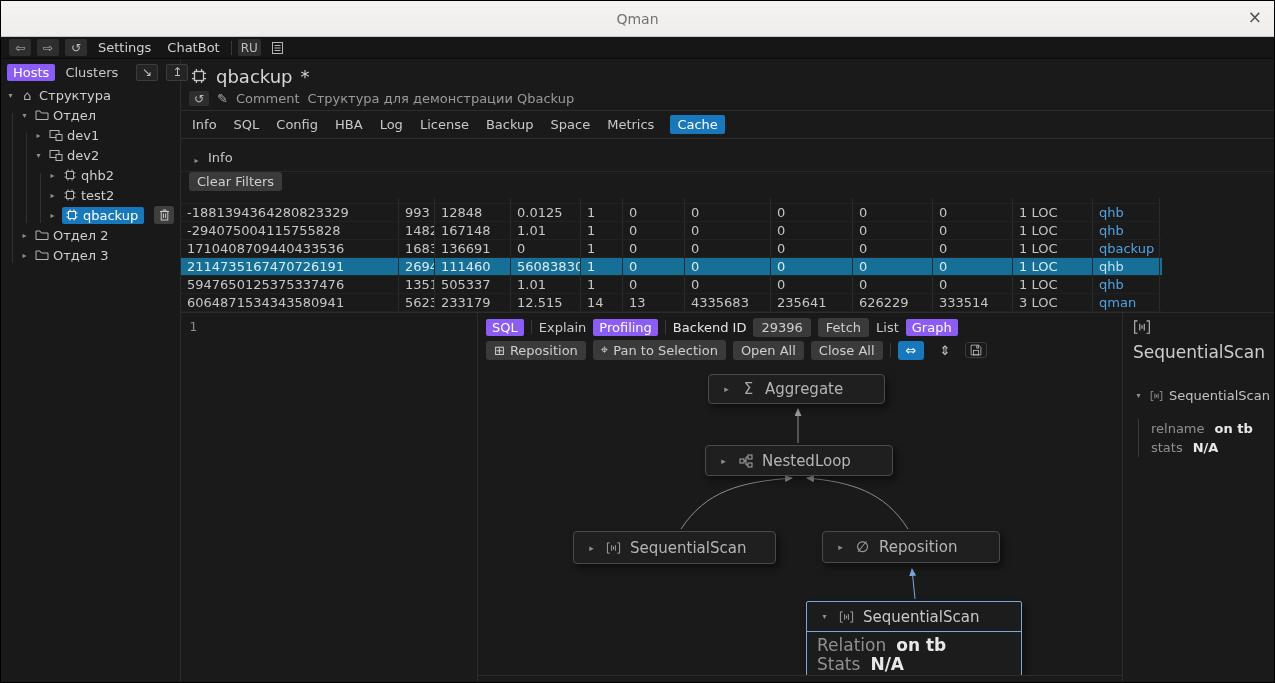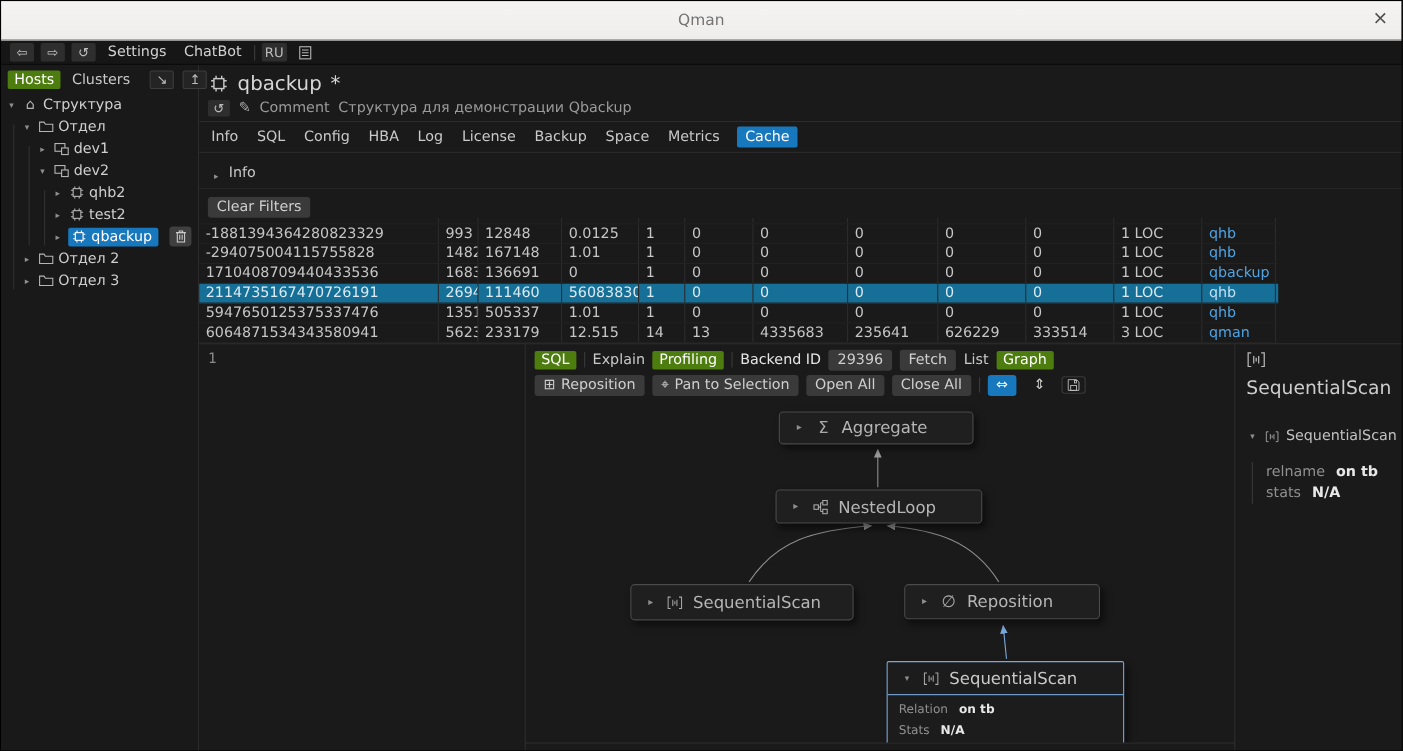--- a/index.html
+++ b/index.html
@@ -16,21 +16,21 @@
   .toolbar { height:22px; background:#161616; display:flex; align-items:center; gap:6px; padding:0 8px; border-bottom:1px solid #0b0b0b; flex:0 0 auto; }
   .ibtn { min-width:22px; height:17px; background:#2e2e2e; border-radius:2px; color:#bdbdbd; display:inline-flex; align-items:center; justify-content:center; font-size:12px; padding:0 3px; }
   .tbtext { color:#d2d2d2; padding:0 5px; }
   .vsep { width:1px; height:14px; background:#3a3a3a; }
 
   .workspace { flex:1; display:flex; min-height:0; }
 
   
   .sidebar { width:180px; flex:0 0 auto; background:#191919; border-right:1px solid #2c2c2c; position:relative; }
   .side-tabs { display:flex; align-items:center; gap:8px; padding:4px 6px 2px 6px; height:24px; }
-  .chip { background:#4d7c0f; color:#fff; border-radius:2px; padding:1px 6px; }
+  .chip { background:#8b5cf6; color:#fff; border-radius:2px; padding:1px 6px; }
   .side-tabs .plain { color:#c9c9c9; padding:1px 2px; }
   .side-tabs .spacer { flex:1; }
   .side-tabs .ibtn { background:#242424; border:1px solid #3c3c3c; }
   .tree { position:relative; padding-top:2px; }
   .trow { height:20px; display:flex; align-items:center; gap:4px; color:#cfcfcf; white-space:nowrap; }
   .exp { width:11px; text-align:center; font-size:8px; color:#8f8f8f; flex:0 0 auto; }
   .ticon { width:15px; height:15px; flex:0 0 auto; display:inline-flex; align-items:center; justify-content:center; color:#b5b5b5; font-size:13px; }
   .ticon svg { display:block; }
   .selchip { background:#1878bd; color:#fff; border-radius:2px; padding:1px 6px 1px 2px; display:inline-flex; align-items:center; gap:4px; }
   .selchip .ticon { color:#fff; }
@@ -42,21 +42,21 @@
   .main-title { height:30px; display:flex; align-items:center; gap:8px; padding:4px 8px 0 8px; color:#d6d6d6; font-size:18px; }
   .main-title .ticon { width:19px; height:19px; }
   .comment-row { height:22px; display:flex; align-items:center; gap:8px; padding:0 8px 2px 8px; border-bottom:1px solid #2c2c2c; color:#9a9a9a; }
   .comment-row .ibtn { height:15px; min-width:20px; }
   .pencil { color:#a9a9a9; font-size:13px; }
   .tabs-row { height:28px; display:flex; align-items:center; gap:15px; padding:0 10px; border-bottom:1px solid #2c2c2c; color:#c9c9c9; }
   .tabs-row .tab { padding:2px 1px; }
   .tabs-row .tab.active { background:#1878bd; color:#fff; border-radius:2px; padding:2px 7px; }
 
   .info-row { height:33px; display:flex; align-items:flex-end; gap:6px; padding:0 8px 6px 10px; border-bottom:1px solid #272727; color:#c8c8c8; }
-  .filters-row { height:26px; display:flex; align-items:flex-end; padding:0 8px; }
+  .filters-row { height:26px; display:flex; align-items:flex-start; padding:0 8px; }
   .btn { background:#3a3a3a; color:#cfcfcf; border-radius:3px; padding:2px 8px; display:inline-flex; align-items:center; gap:5px; white-space:nowrap; }
 
   
   .tbl { width:981px; }
   .tbl-clip { height:6px; border-bottom:1px solid #222; display:flex; overflow:hidden; }
   .tbl-clip .cell { height:100%; }
   .tbl-clip .smudge { margin:3px 0 0 8px; height:2px; width:45%; background:repeating-linear-gradient(90deg,#4d4d4d 0 3px,transparent 3px 11px); }
   .trowt { height:18px; display:flex; border-bottom:1px solid #222; color:#c6c6c6; }
   .trowt.sel { background:#156f96; color:#dcebf3; }
   .cell { border-right:1px solid #2b2b2b; padding:1px 0 0 6px; overflow:hidden; white-space:nowrap; }
@@ -75,21 +75,21 @@
   .graphpanel { width:644px; flex:0 0 auto; display:flex; flex-direction:column; }
   .ptb { display:flex; align-items:center; gap:7px; padding:0 8px; height:22px; margin-top:3px; color:#c9c9c9; }
   .ptb .label { color:#e5e5e5; }
   .canvas { position:relative; height:315px; border-bottom:1px solid #2c2c2c; overflow:hidden; }
   .edges { position:absolute; left:0; top:0; }
   .gnode { position:absolute; background:#1f1f1f; border:1px solid #4a4a4a; border-radius:4px; display:flex; align-items:center; gap:9px; padding:0 12px; color:#b5b5b5; font-size:15px; box-shadow:3px 4px 7px rgba(0,0,0,.5); }
   .gnode .exp { font-size:9px; }
   .gnode .ticon { color:#a8a8a8; font-size:15px; }
   .gsel { position:absolute; background:#1c1c1c; border:1px solid #79a8da; border-radius:2px; box-shadow:3px 4px 7px rgba(0,0,0,.5); }
   .gsel .ghead { display:flex; align-items:center; gap:9px; padding:0 12px; height:30px; border-bottom:1px solid #79a8da; color:#c9c9c9; font-size:15px; }
-  .gsel .gbody { padding:3px 10px 5px 10px; font-size:11px; }
+  .gsel .gbody { padding:3px 10px 5px 10px; font-size:17px; }
   .gsel .grow { display:flex; gap:10px; height:19px; align-items:center; }
   .glabel { color:#909090; }
   .gval { color:#e8e8e8; font-weight:bold; }
 
   .details { flex:1; border-left:1px solid #2c2c2c; padding:6px 0 0 10px; min-width:0; }
   .details .bigicon { color:#b9b9b9; }
   .details .dtitle { font-size:17px; color:#cdcdcd; margin-top:4px; }
   .dtree { margin-top:26px; font-size:13px; }
   .dtree .drow0 { display:flex; align-items:center; gap:5px; color:#c2c2c2; }
   .dchildren { margin-left:5px; border-left:1px solid #3a3a3a; padding-left:12px; margin-top:16px; }

